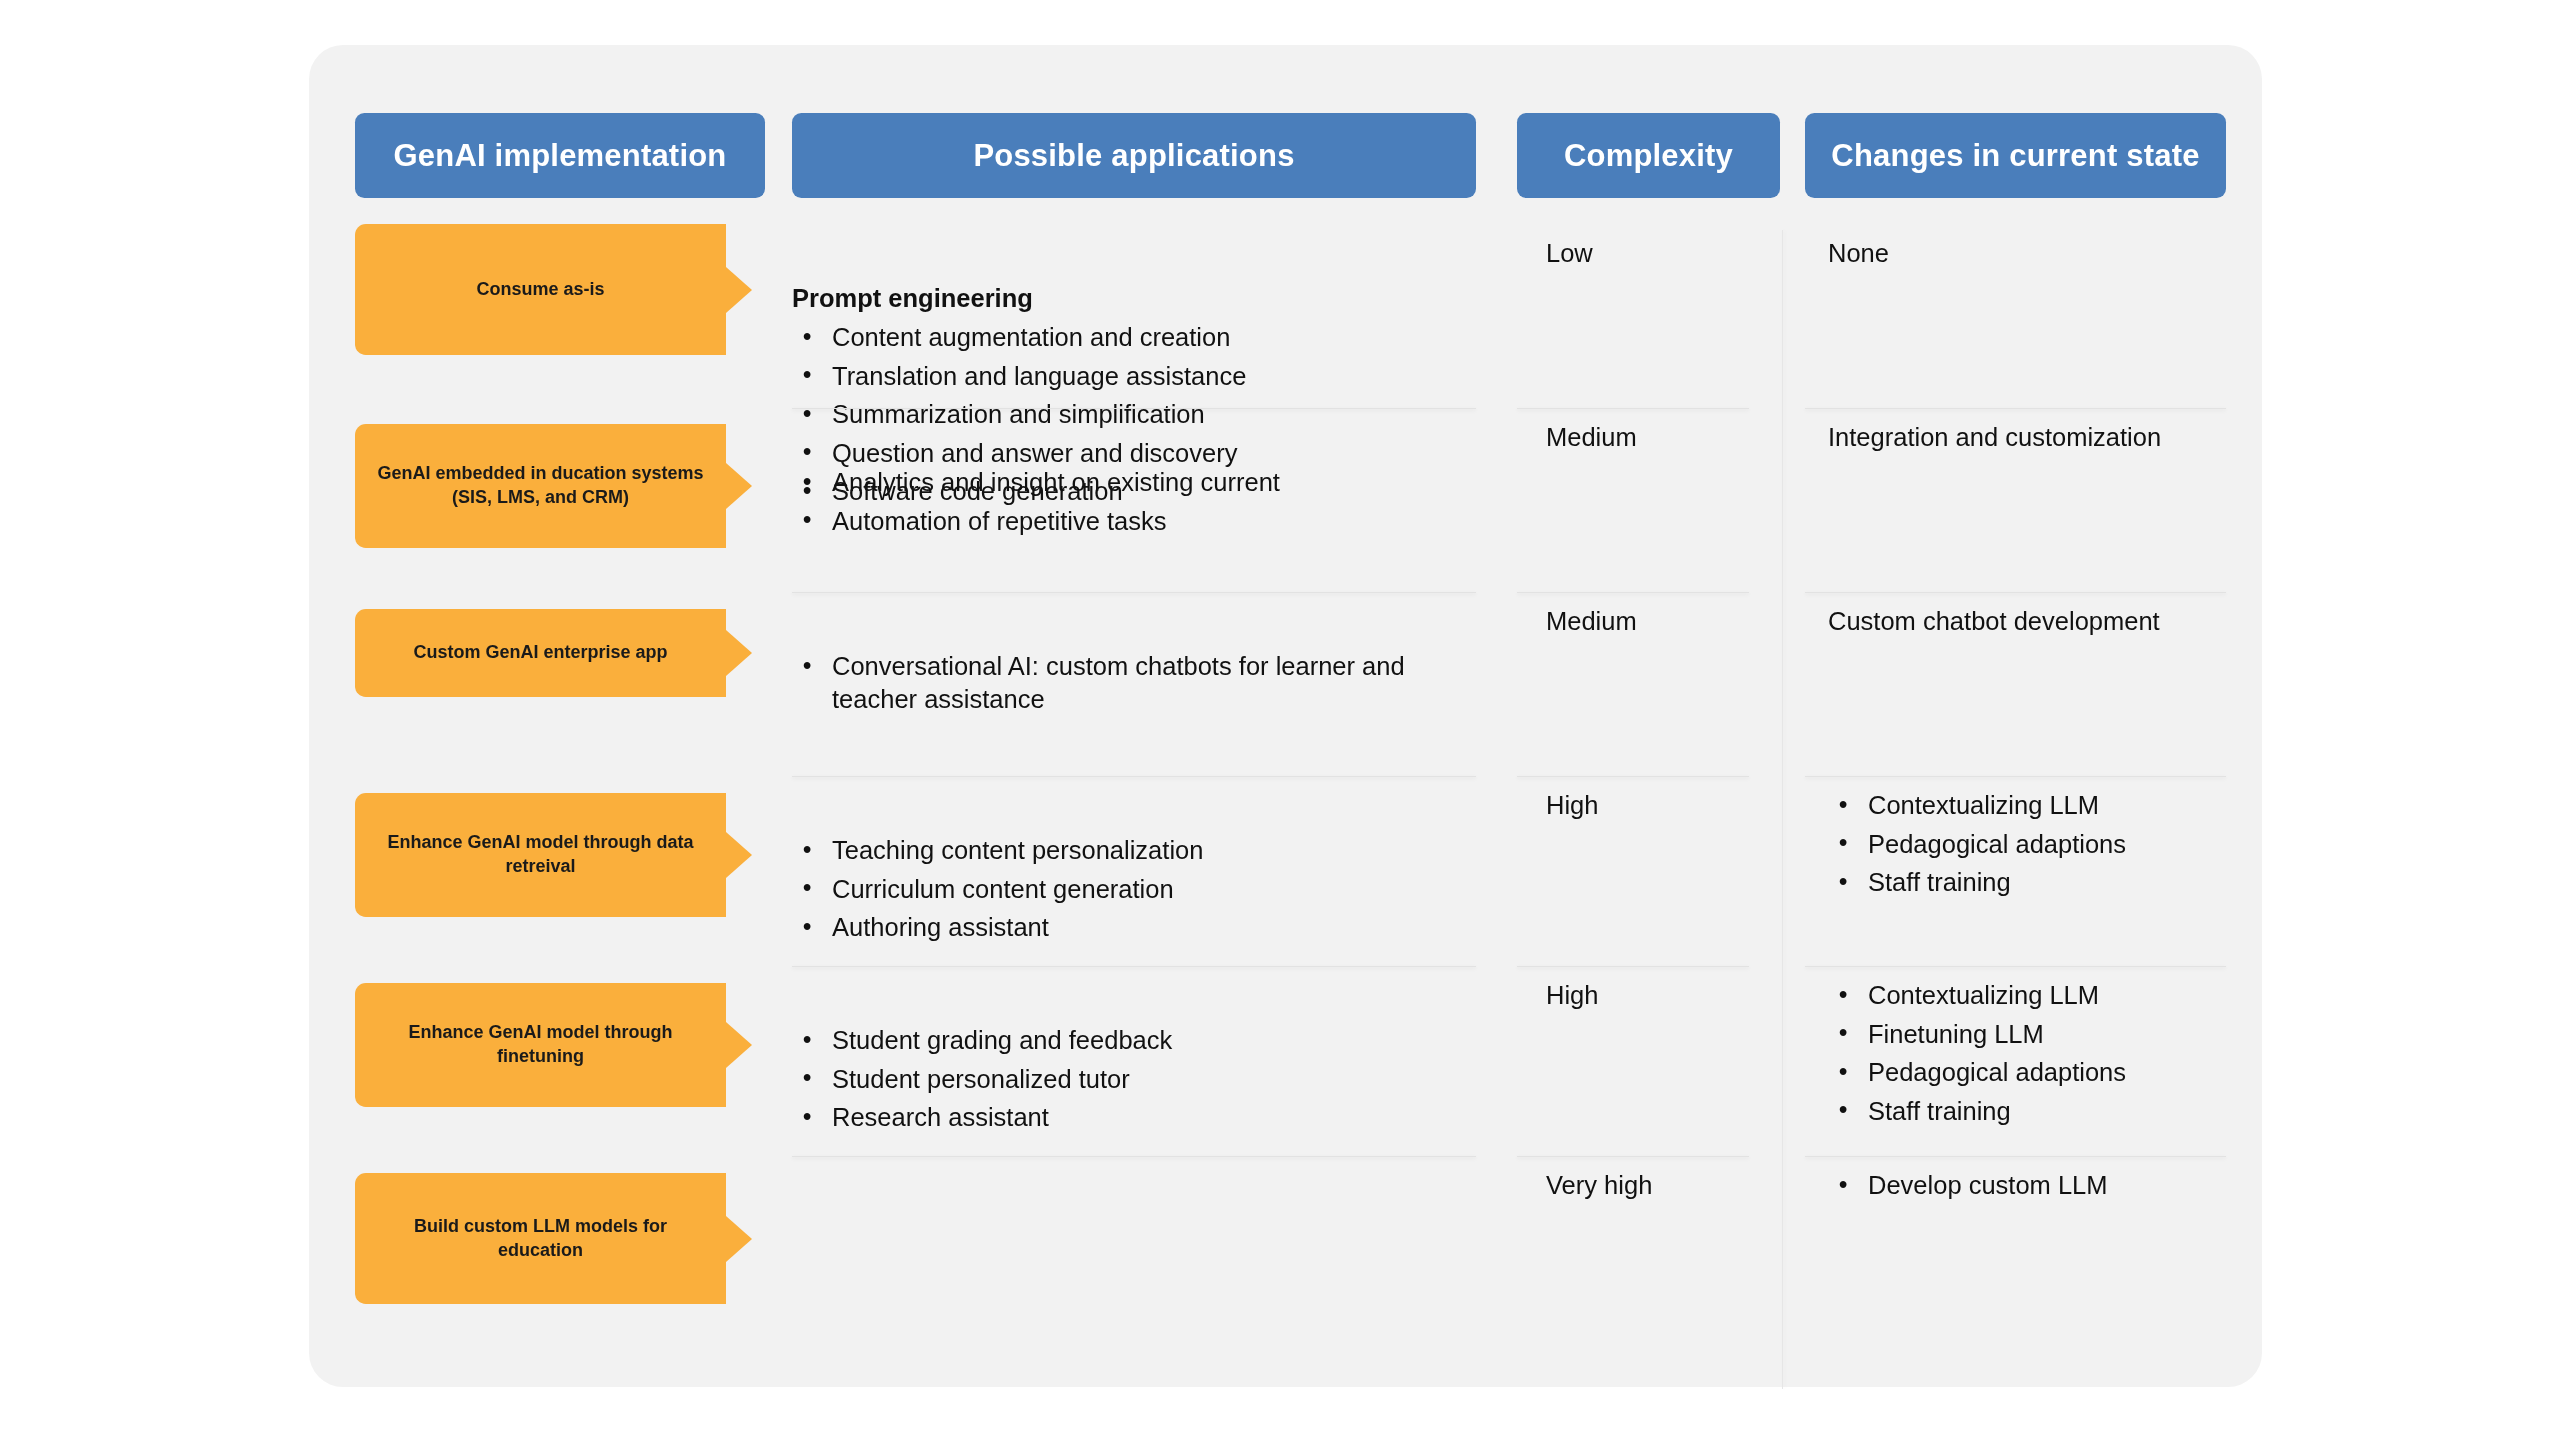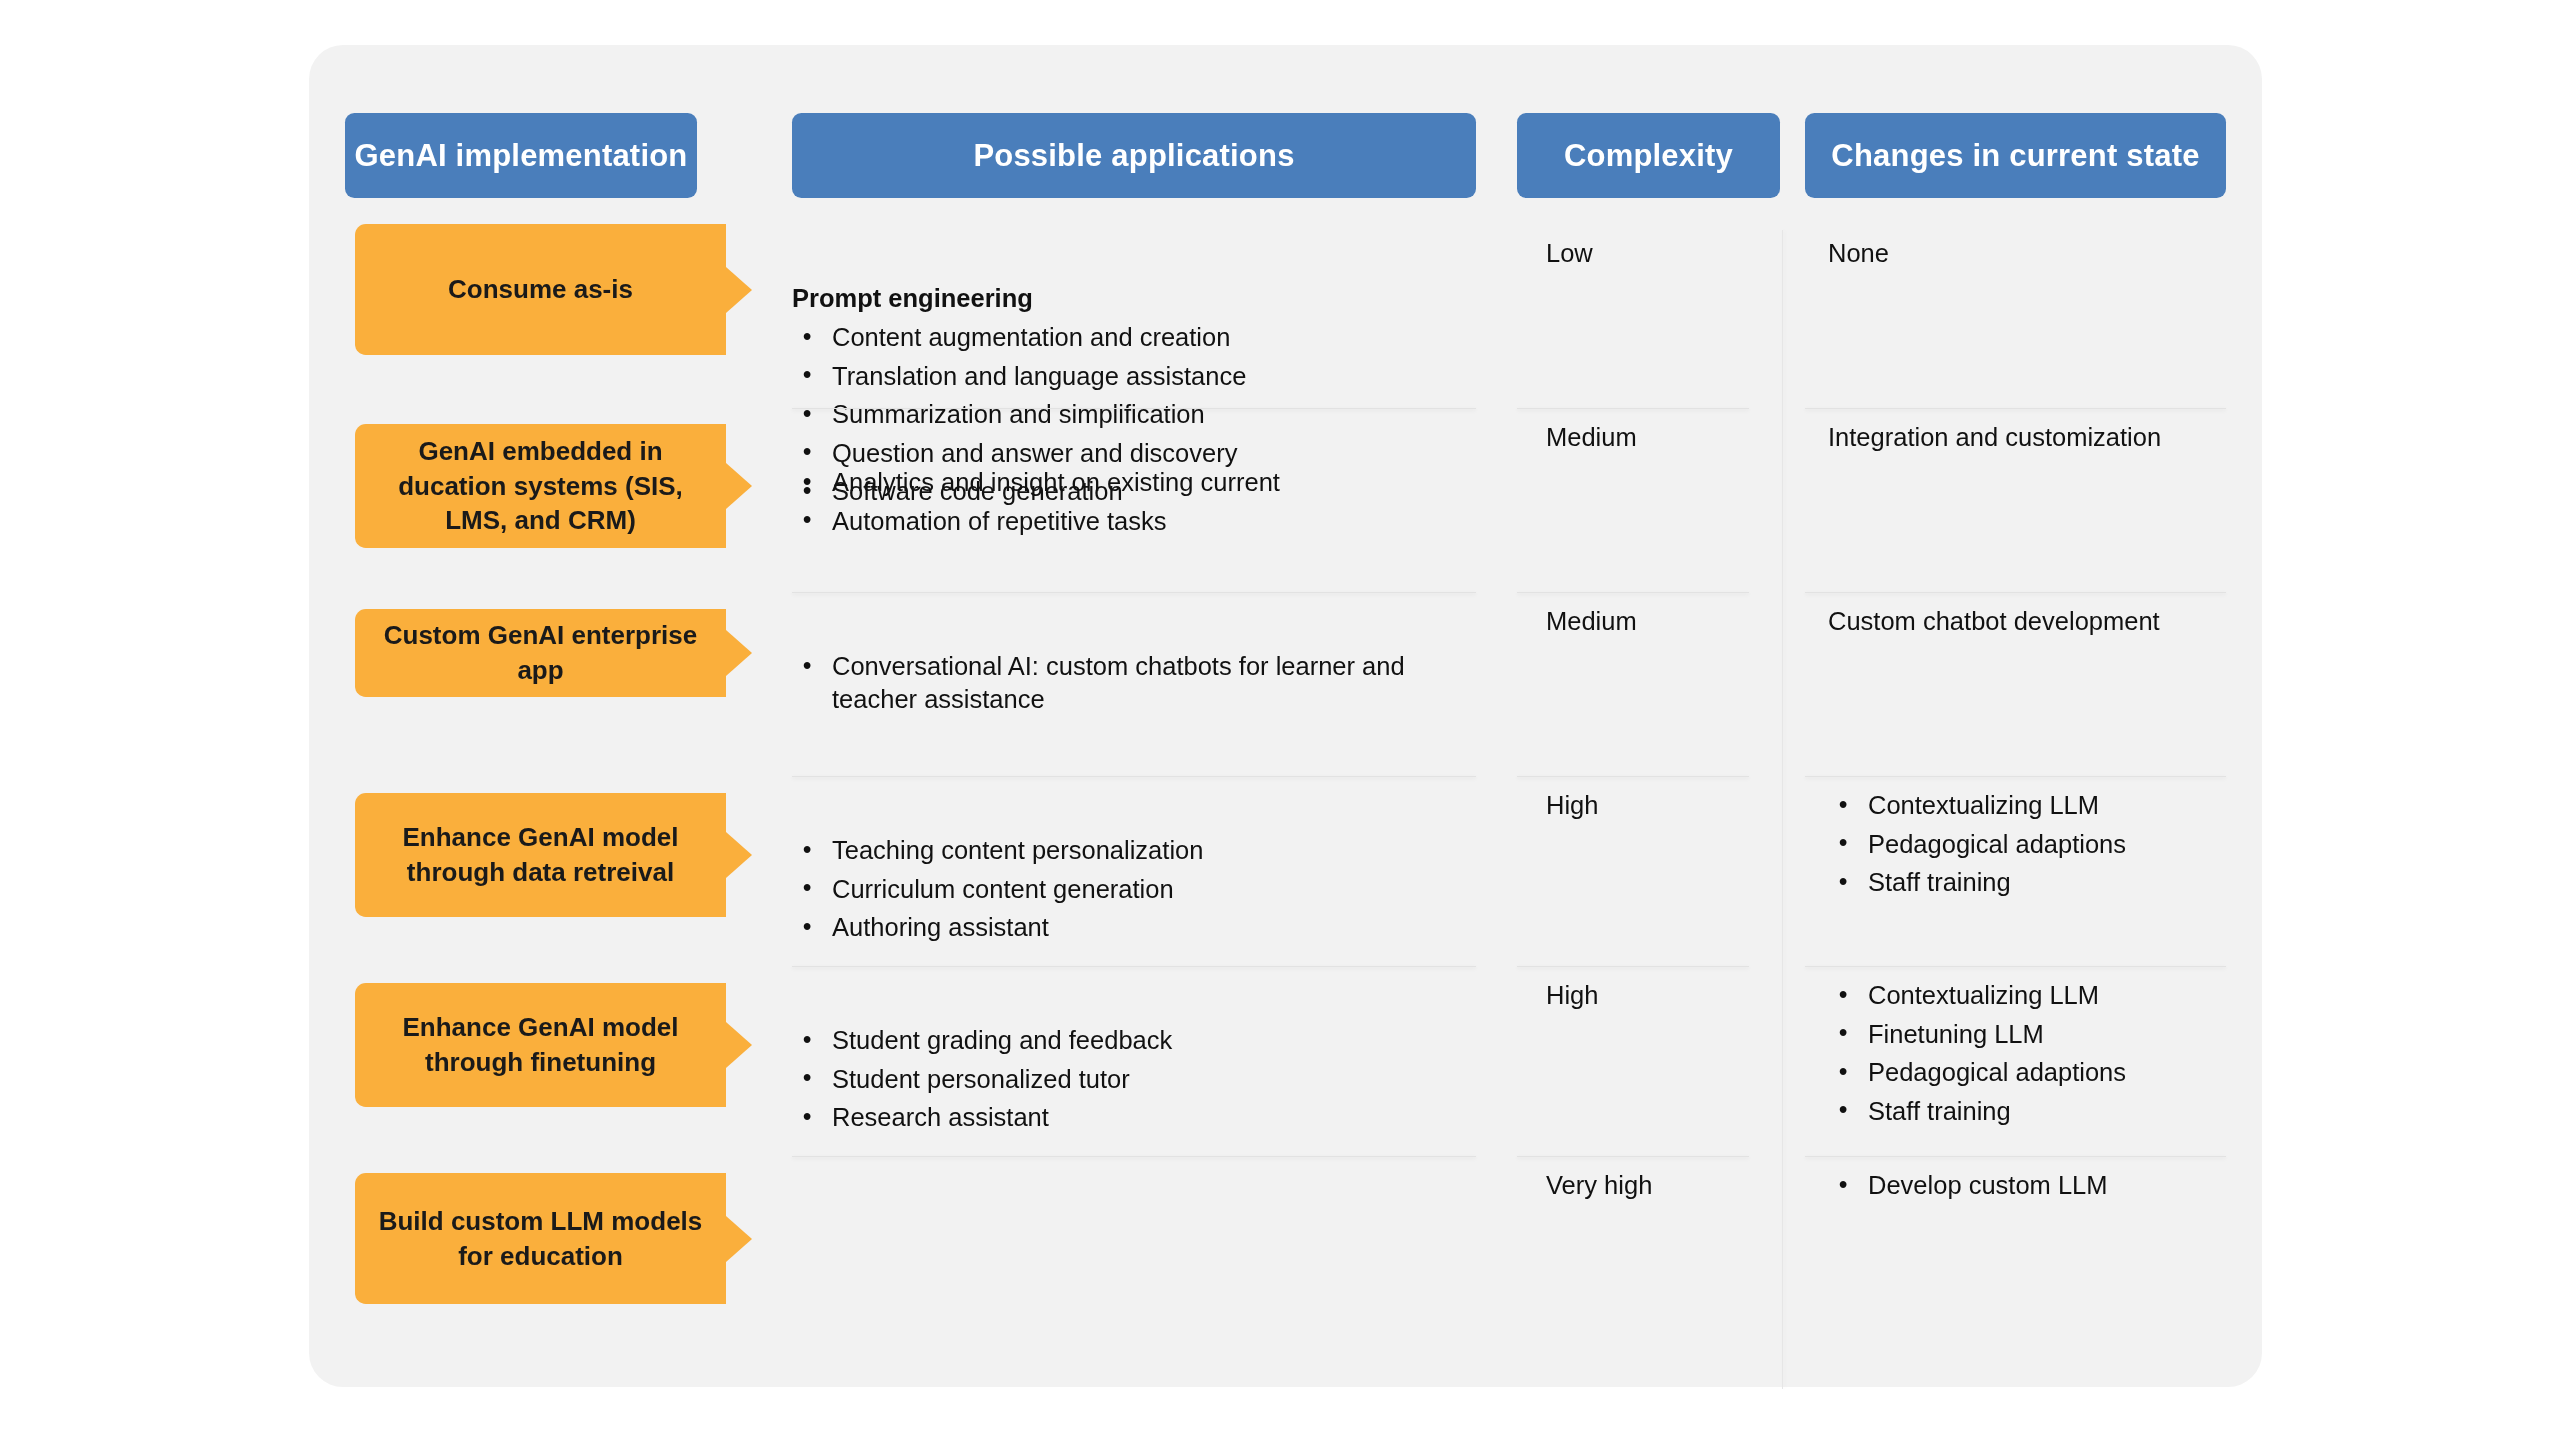--- a/index.html
+++ b/index.html
@@ -39,21 +39,21 @@
     font-size: 31px;
     font-weight: bold;
     display: flex;
     align-items: center;
     justify-content: center;
     text-align: center;
     letter-spacing: 0.2px;
     top: 68px;
     height: 85px;
   }
-  .hdr-impl  { left: 36px;   width: 352px; }
+  .hdr-impl  { left: 46px;   width: 410px; }
   .hdr-apps  { left: 483px;  width: 684px; }
   .hdr-cplx  { left: 1208px; width: 263px; }
   .hdr-chg   { left: 1496px; width: 421px; }
 
   
   .body { position: absolute; left: 0; top: 0; width: 100%; height: 100%; }
 
   
   .sep {
     position: absolute;
@@ -77,21 +77,21 @@
   }
 
   
   .chip {
     position: absolute;
     left: 46px;
     width: 371px;
     background: #FAAF3C;
     border-radius: 10.8px 0 0 10.8px;
     color: #1a1a1a;
-    font-size: 26px;
+    font-size: 18px;
     font-weight: bold;
     line-height: 1.33;
     display: flex;
     align-items: center;
     justify-content: center;
     text-align: center;
     padding: 8px 17px;
   }
   .chip .arrow {
     position: absolute;

